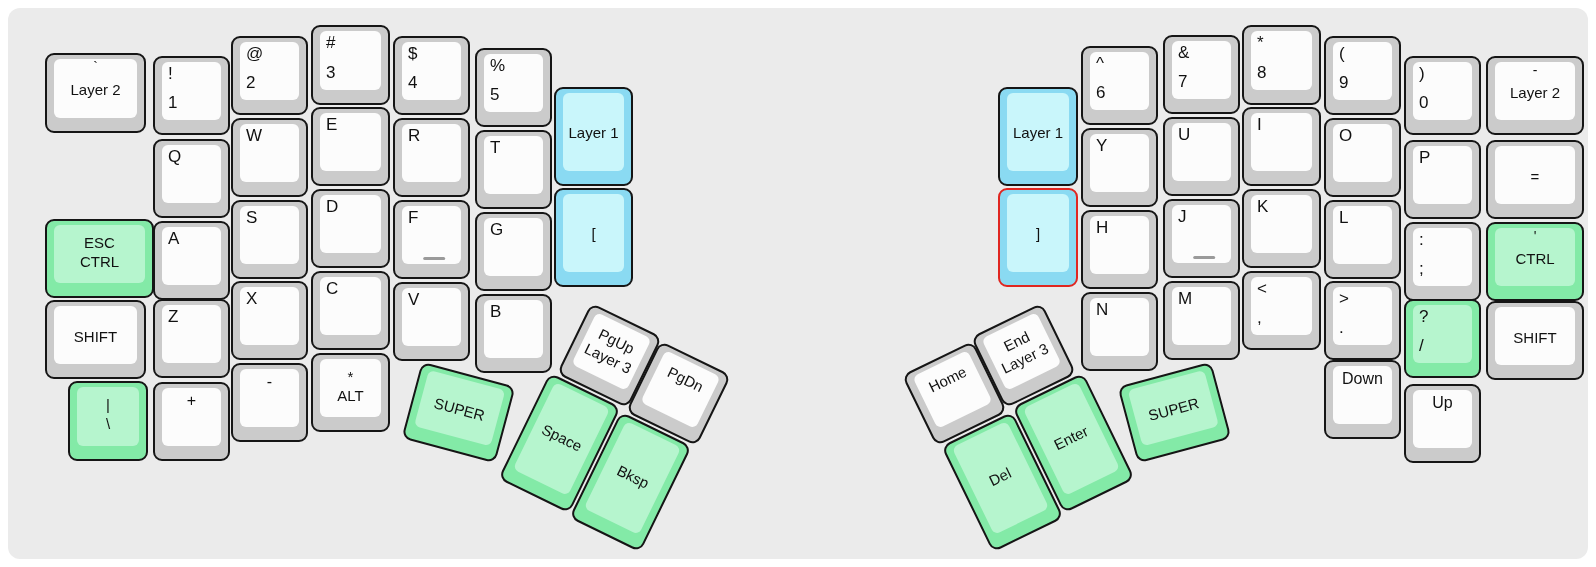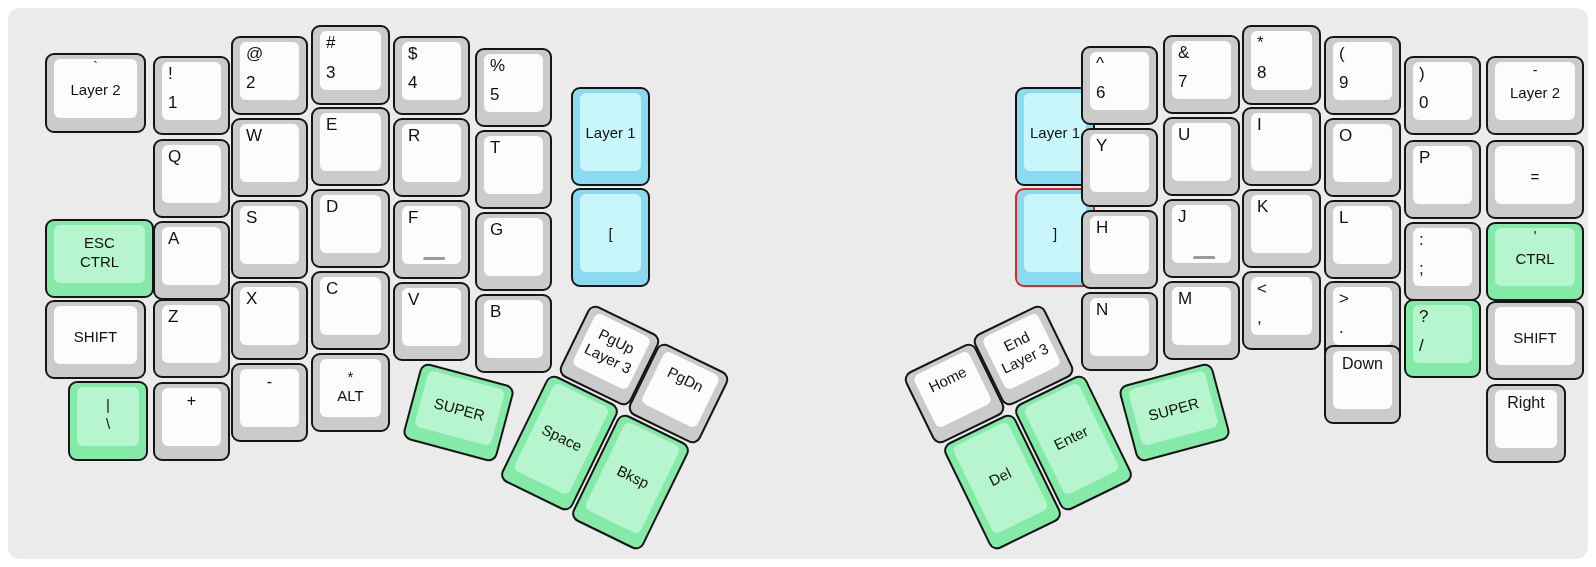--- a/index.html
+++ b/index.html
@@ -20,21 +20,21 @@
     border-radius:9px;
   }
   .key .cap{
     position:absolute;left:7px;right:7px;top:4px;bottom:13px;
     border-radius:6px;
   }
   .key.white{background:var(--white-outer,#cbcbcb);}
   .key.white .cap{background:var(--white-inner,#fcfcfc);}
   .key.green{background:var(--green-outer,#83eaa7);}
   .key.green .cap{background:var(--green-inner,#b6f5ce);}
-  .key.blue{background:var(--blue-outer,#8adaf2);margin-left:17px;}
+  .key.blue{background:var(--blue-outer,#8adaf2);}
   .key.blue .cap{background:var(--blue-inner,#c9f6fb);}
   .key.red-border{border-color:var(--red,#e02620);}
   .leg{position:absolute;white-space:pre;}
   .leg-tl{left:13px;top:6px;font-size:17px;}
   .leg-sub{left:13px;top:47%;font-size:17px;}
   .leg-tc{left:0;right:0;top:4px;text-align:center;font-size:14px;}
   .leg-center{left:0;right:0;top:45%;transform:translateY(-50%);text-align:center;font-size:15px;}
   .leg-topc{left:0;right:0;top:8px;text-align:center;font-size:16px;}
   .leg-stack{position:absolute;left:0;right:0;top:12px;text-align:center;font-size:15px;line-height:19px;}
   .homing-bar{
@@ -276,21 +276,21 @@
     </div>
     <div class="key white" style="left: 1316px; top: 192px; width: 77px; height: 79px;">
       <div class="cap"></div>
       <span class="leg leg-tl">L</span>
     </div>
     <div class="key white" style="left: 1316px; top: 273px; width: 77px; height: 79px;">
       <div class="cap"></div>
       <span class="leg leg-tl">&gt;</span>
       <span class="leg leg-sub">.</span>
     </div>
-    <div class="key white" style="left: 1316px; top: 337px; width: 77px; height: 79px;">
+    <div class="key white" style="left: 1316px; top: 352px; width: 77px; height: 79px;">
       <div class="cap"></div>
       <span class="leg leg-topc">Down</span>
     </div>
     <div class="key white" style="left: 1396px; top: 48px; width: 77px; height: 79px;">
       <div class="cap"></div>
       <span class="leg leg-tl">)</span>
       <span class="leg leg-sub">0</span>
     </div>
     <div class="key white" style="left: 1396px; top: 132px; width: 77px; height: 79px;">
       <div class="cap"></div>
@@ -299,41 +299,41 @@
     <div class="key white" style="left: 1396px; top: 214px; width: 77px; height: 79px;">
       <div class="cap"></div>
       <span class="leg leg-tl">:</span>
       <span class="leg leg-sub">;</span>
     </div>
     <div class="key green" style="left: 1396px; top: 291px; width: 77px; height: 79px;">
       <div class="cap"></div>
       <span class="leg leg-tl">?</span>
       <span class="leg leg-sub">/</span>
     </div>
+    <div class="key white" style="left: 1396px; top: 376px; width: 77px; height: 79px;">
+      <div class="cap"></div>
+      <span class="leg leg-topc">Up</span>
+    </div>
     <div class="key white" style="left: 1478px; top: 48px; width: 98px; height: 79px;">
       <div class="cap"></div>
       <span class="leg leg-tc">-</span>
       <span class="leg leg-center">Layer 2</span>
     </div>
     <div class="key white" style="left: 1478px; top: 132px; width: 98px; height: 79px;">
       <div class="cap"></div>
       <span class="leg leg-center">=</span>
     </div>
     <div class="key green" style="left: 1478px; top: 214px; width: 98px; height: 79px;">
       <div class="cap"></div>
       <span class="leg leg-tc">'</span>
       <span class="leg leg-center">CTRL</span>
     </div>
     <div class="key white" style="left: 1478px; top: 293px; width: 98px; height: 79px;">
       <div class="cap"></div>
       <span class="leg leg-center">SHIFT</span>
-    </div>
-    <div class="key white" style="left: 1478px; top: 376px; width: 80px; height: 79px;">
-      <div class="cap"></div>
-      <span class="leg leg-topc">Right</span>
     </div>
     <div class="key green" style="left: 954.5px; top: 415px; width: 79px; height: 118px; transform: rotate(-26deg);">
       <div class="cap"></div>
       <span class="leg leg-center">Del</span>
     </div>
     <div class="key green" style="left: 1025.5px; top: 376px; width: 79px; height: 118px; transform: rotate(-26deg);">
       <div class="cap"></div>
       <span class="leg leg-center">Enter</span>
     </div>
     <div class="key white" style="left: 906.5px; top: 345.5px; width: 79px; height: 79px; transform: rotate(-26deg);">

